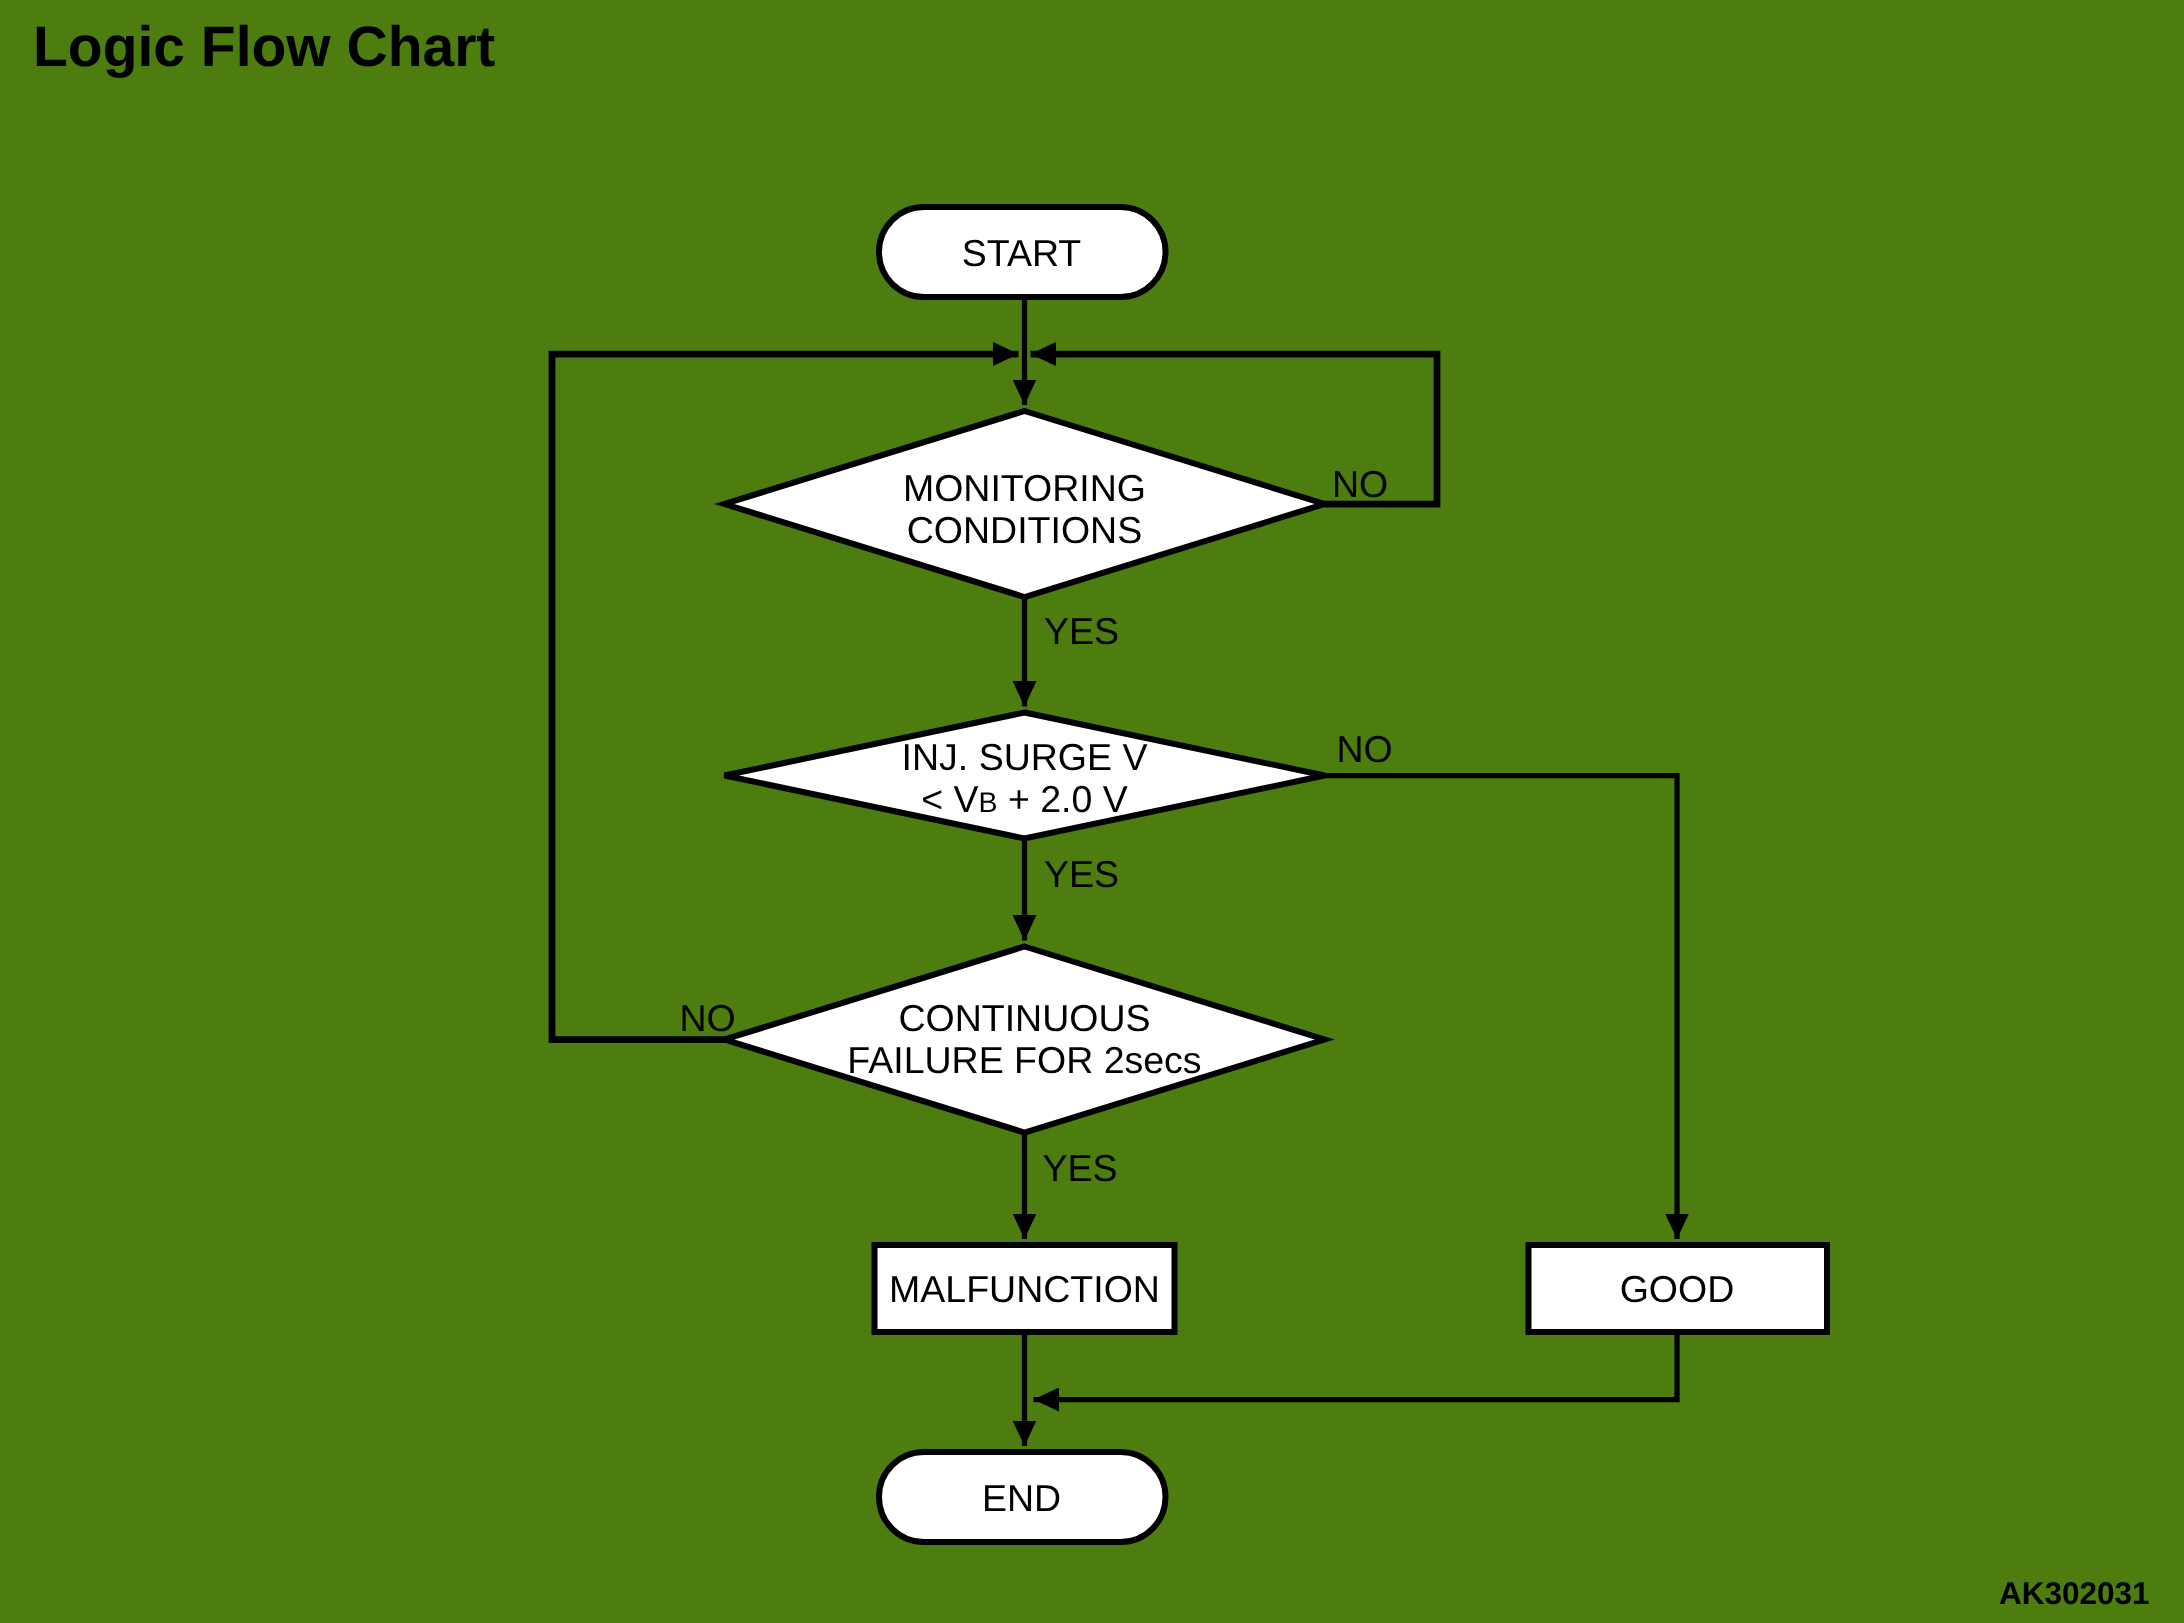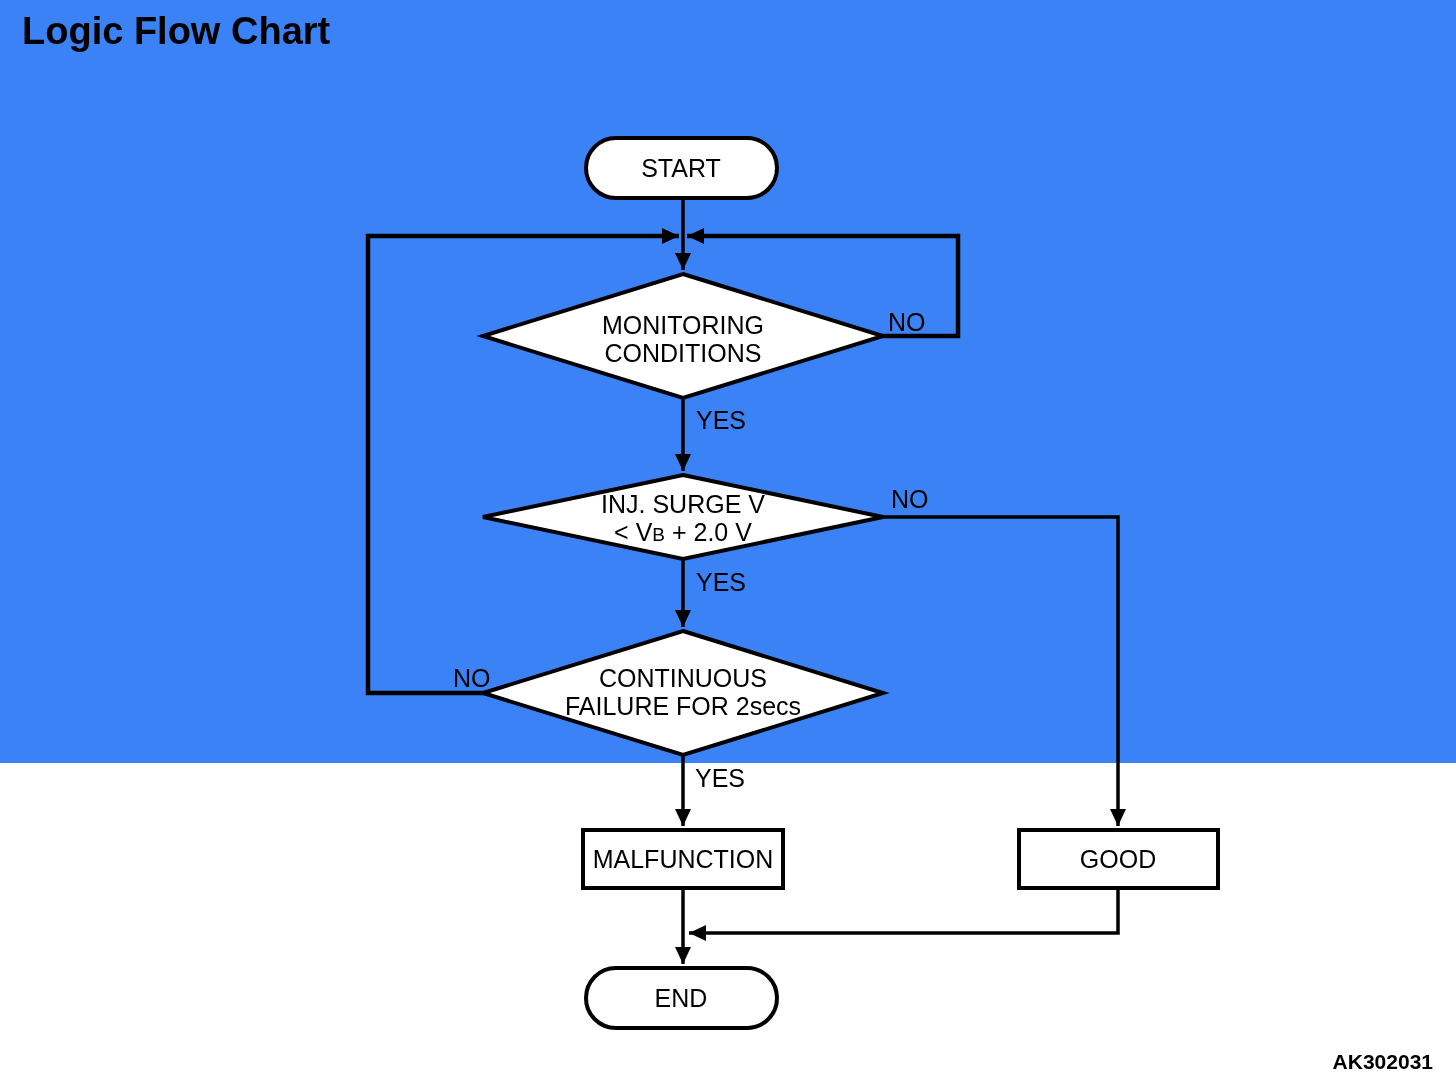--- a/index.html
+++ b/index.html
@@ -6,22 +6,22 @@
     margin: 0;
     padding: 0;
     background: #ffffff;
     width: 1456px;
     height: 1082px;
     overflow: hidden;
   }
   .canvas-wrap {
     position: relative;
     width: 1456px;
-    height: 763px;
-    background: #3b82f6;
+    height: 1082px;
+    background: #4d7c0f;
   }
   svg { display: block; }
   .shape {
     fill: #ffffff;
     stroke: #000000;
     stroke-width: 4;
   }
   .edge {
     fill: none;
     stroke: #000000;

